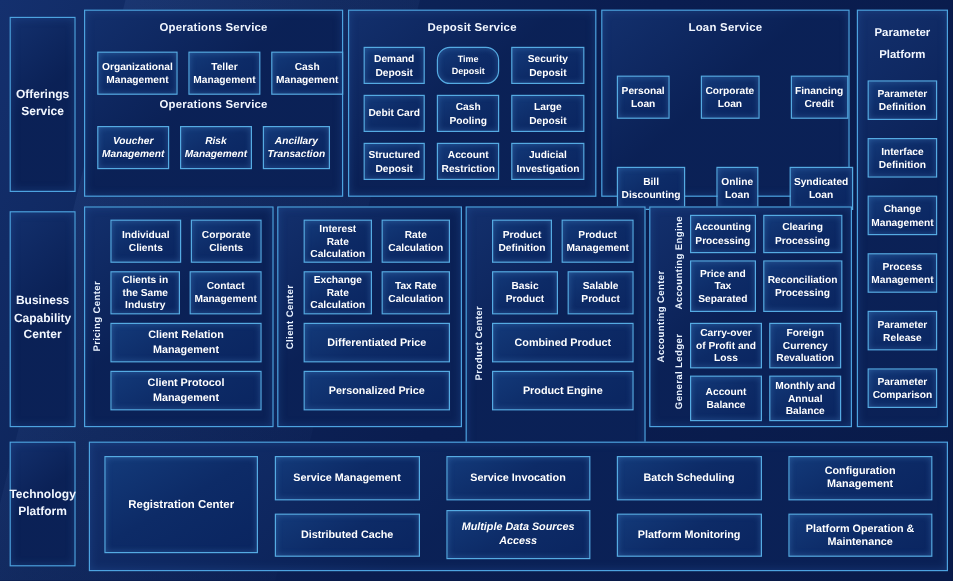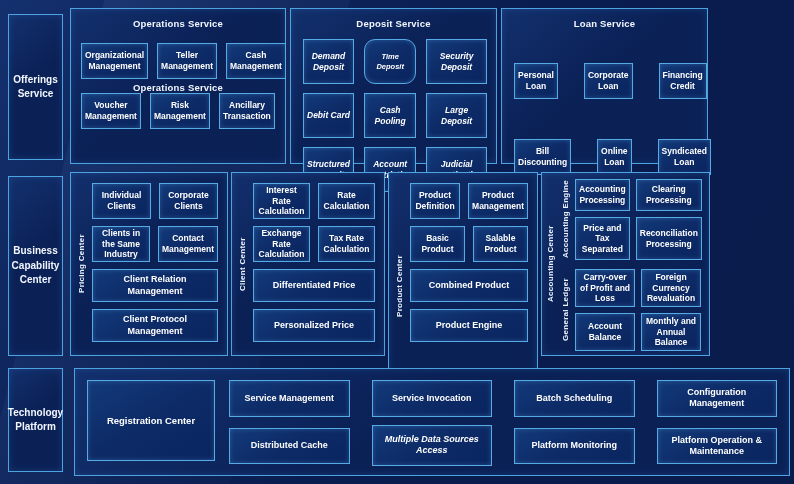--- a/index.html
+++ b/index.html
@@ -35,21 +35,21 @@
   }
   .vlabel{
     writing-mode:vertical-rl;transform:rotate(180deg);
     color:#eaf3ff;font-weight:bold;font-size:8px;letter-spacing:0.3px;
     display:flex;align-items:center;justify-content:center;text-align:center;
   }
   
   .ops-row{display:flex;gap:9px;padding:0 10px;}
   .ops-row .node{flex:1;height:36px;}
   .grid3{display:grid;grid-template-columns:repeat(3,1fr);gap:9px 10px;padding:10px 12px 0;}
-  .grid3 .node{height:45px;font-style:italic;}
+  .grid3 .node{height:31px;}
   .loan-row{display:flex;gap:26px;padding:12px 12px;}
   .loan-row .node{flex:1;height:36px;}
   
   .pp-title{padding:10px 6px 0;color:#f2f7ff;font-weight:bold;font-size:9.5px;text-align:center;line-height:1.9;}
   .pp-items{display:flex;flex-direction:column;gap:15px;margin:12px 8px 0;}
   .pp-items .node{height:33px;font-size:8.5px;}
   
   .center .strip{position:absolute;left:1px;top:0;bottom:0;width:18px;}
   .center .content{position:absolute;left:21px;right:9px;top:10px;bottom:8px;display:flex;flex-direction:column;gap:7px;}
   .pair{display:flex;gap:8px;}
@@ -84,21 +84,21 @@
   </div>
 
   <div class="panel" style="left:70px;top:8px;width:216px;height:156px;">
     <div class="panel-title" style="margin-top:9px;">Operations Service</div>
     <div class="ops-row" style="margin-top:14px;">
       <div class="node">Organizational Management</div>
       <div class="node">Teller Management</div>
       <div class="node">Cash Management</div>
     </div>
     <div class="panel-title" style="margin-top:3px;">Operations Service</div>
-    <div class="ops-row" style="">
+    <div class="ops-row" style="margin-top:12px;font-style:italic;">
       <div class="node">Voucher Management</div>
       <div class="node">Risk Management</div>
       <div class="node">Ancillary Transaction</div>
     </div>
   </div>
 
   <div class="panel" style="left:290px;top:8px;width:207px;height:156px;">
     <div class="panel-title" style="margin-top:9px;">Deposit Service</div>
     <div class="grid3">
       <div class="node">Demand Deposit</div>
@@ -120,20 +120,31 @@
       <div class="node">Corporate Loan</div>
       <div class="node">Financing Credit</div>
     </div>
     <div class="loan-row" style="margin-top:16px;">
       <div class="node">Bill Discounting</div>
       <div class="node">Online Loan</div>
       <div class="node">Syndicated Loan</div>
     </div>
   </div>
 
+  <div class="panel" style="left:714px;top:8px;width:76px;height:348px;">
+    <div class="pp-title">Parameter Platform</div>
+    <div class="pp-items">
+      <div class="node">Parameter Definition</div>
+      <div class="node">Interface Definition</div>
+      <div class="node">Change Management</div>
+      <div class="node">Process Management</div>
+      <div class="node">Parameter Release</div>
+      <div class="node">Parameter Comparison</div>
+    </div>
+  </div>
 
   <div class="panel center" style="left:70px;top:172px;width:158px;height:184px;">
     <div class="strip vlabel">Pricing Center</div>
     <div class="content">
       <div class="pair">
         <div class="node">Individual Clients</div>
         <div class="node">Corporate Clients</div>
       </div>
       <div class="pair">
         <div class="node">Clients in the Same Industry</div>

